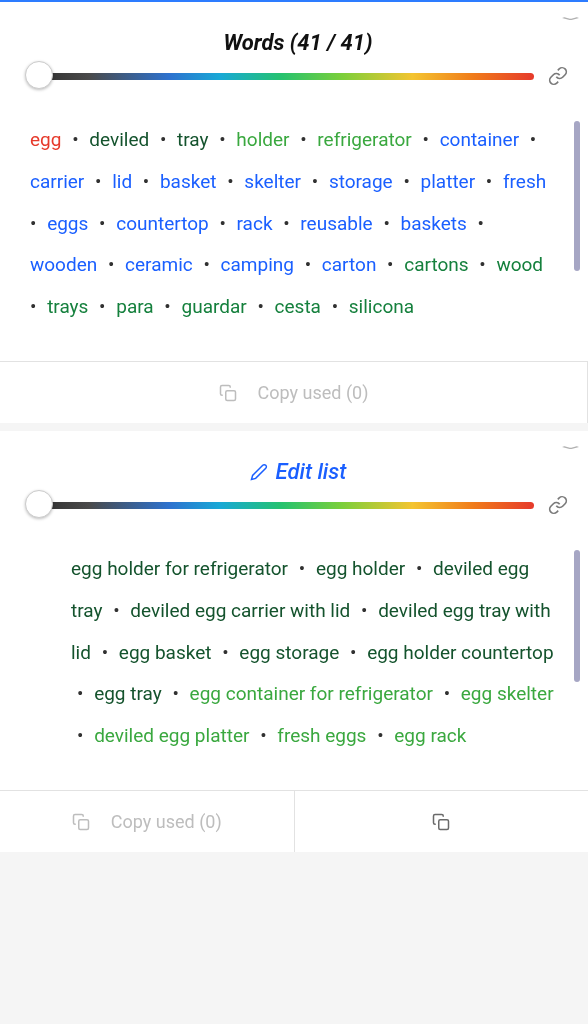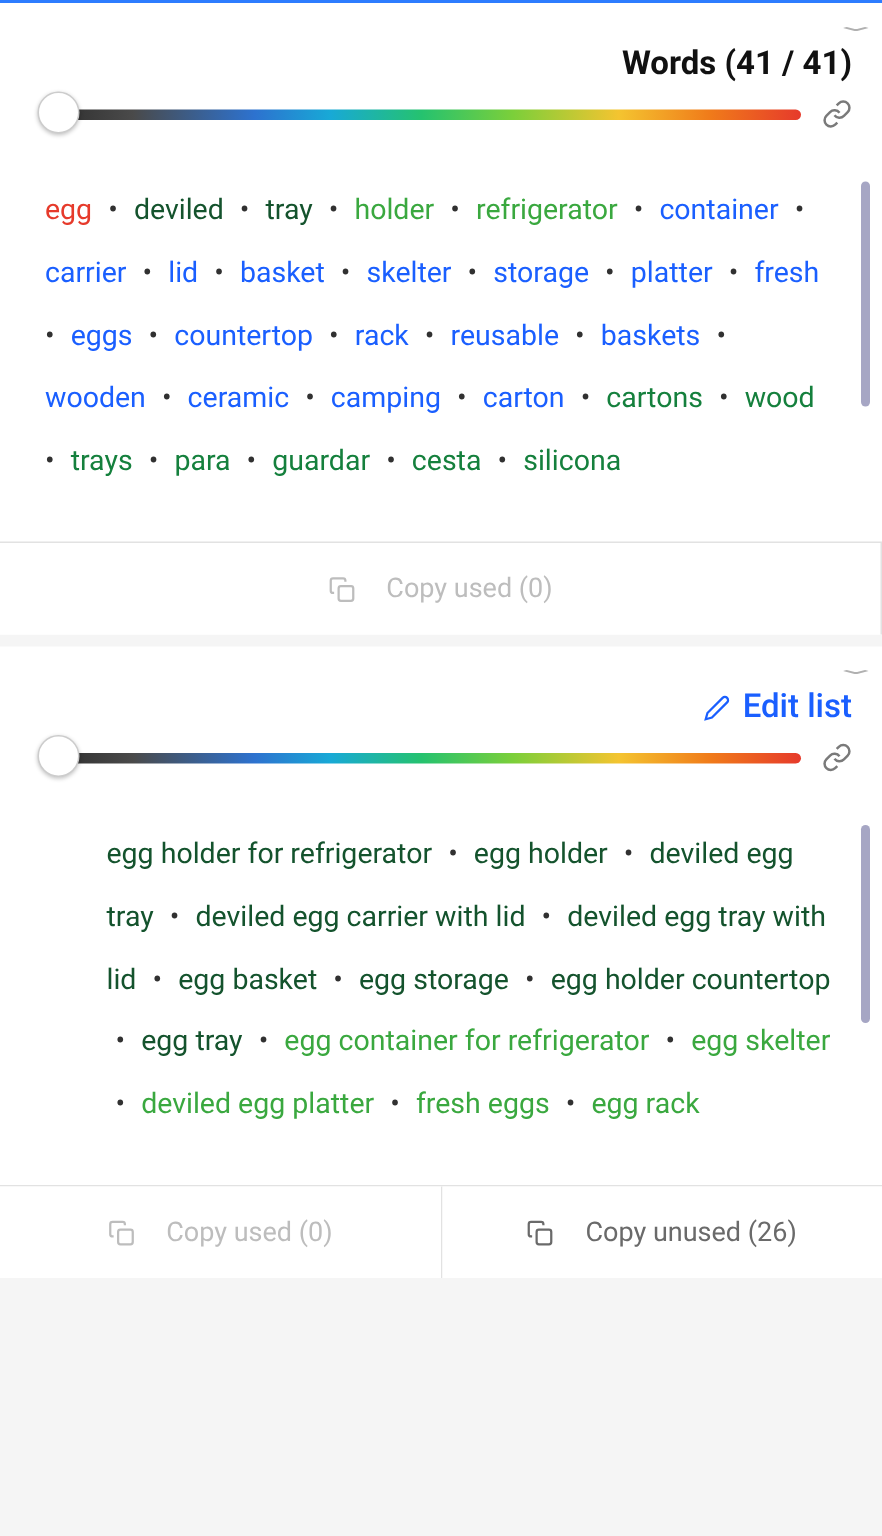--- a/index.html
+++ b/index.html
@@ -1,20 +1,20 @@
 <!DOCTYPE html>
 <html><head>
   <meta charset="utf-8">
   <style>
     * { box-sizing: border-box; margin: 0; padding: 0; }
     body { font-family: -apple-system, BlinkMacSystemFont, "Segoe UI", Roboto, Arial, sans-serif; background: #f5f5f5; width: 588px; }
     .panel { background: #fff; margin-bottom: 8px; border-top: 2px solid #2d7cff; position: relative; }
     .panel + .panel { border-top: none; }
     .collapse-caret { position: absolute; right: 10px; top: 4px; color: #b0b0b0; font-size: 18px; cursor: pointer; transform: scaleX(2.2) scaleY(0.6); }
-    .panel-header { display: flex; align-items: center; justify-content: flex-end; padding: 28px 20px 10px 28px; }
+    .panel-header { display: flex; align-items: center; justify-content: center; padding: 28px 20px 10px 28px; font-style: italic; }
     .panel-title { font-size: 22px; font-weight: 700; color: #111; }
     .edit-link { display: flex; align-items: center; gap: 8px; color: #1a5fff; font-size: 22px; font-weight: 500; cursor: pointer; }
     .slider-row { display: flex; align-items: center; gap: 14px; padding: 0 20px 16px 28px; }
     .slider-wrap { position: relative; flex: 1; height: 22px; display: flex; align-items: center; }
     .slider-track { width: 100%; height: 7px; border-radius: 4px; background: linear-gradient(to right, #2a2a2a 0%, #4a4a4a 12%, #2d72cf 28%, #18a9d6 38%, #25c26f 50%, #7bcf3a 62%, #f4c430 76%, #f07b1a 88%, #e63a2b 100%); }
     .slider-thumb { position: absolute; left: -3px; top: -4px; width: 28px; height: 28px; border-radius: 50%; background: #fff; border: 1px solid #ccc; box-shadow: 0 1px 3px rgba(0,0,0,0.25); cursor: grab; }
     .link-icon { color: #7a7a7a; display: flex; }
     .tags-scroll { position: relative; margin: 0 0 0 0; }
     .tags-area { padding: 16px 30px 12px 30px; height: 258px; overflow: hidden; line-height: 2.2; font-size: 19px; }
     .tags-area.phrases { height: 258px; margin-left: 41px; }
@@ -99,16 +99,15 @@
           <rect x="9" y="9" width="13" height="13" rx="2"></rect>
           <path d="M5 15H4a2 2 0 0 1-2-2V4a2 2 0 0 1 2-2h9a2 2 0 0 1 2 2v1"></path>
         </svg>
       <span>Copy used (0)</span>
     </div>
     <div class="footer-btn">
       <svg class="copy-icon" viewBox="0 0 24 24" fill="none" stroke="currentColor" stroke-width="2">
           <rect x="9" y="9" width="13" height="13" rx="2"></rect>
           <path d="M5 15H4a2 2 0 0 1-2-2V4a2 2 0 0 1 2-2h9a2 2 0 0 1 2 2v1"></path>
         </svg>
-      <span>Copy unused (26)</span>
     </div>
   </div>
 </div>
 
 </body></html>

